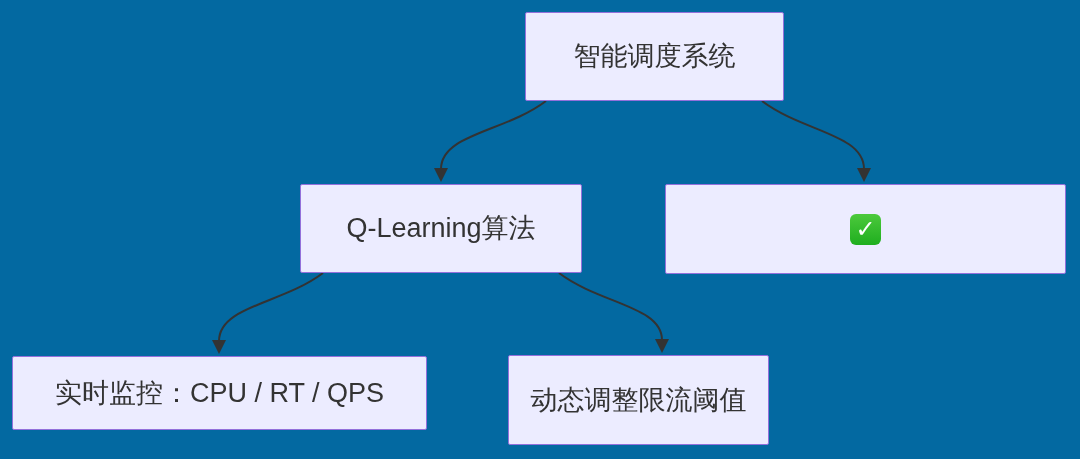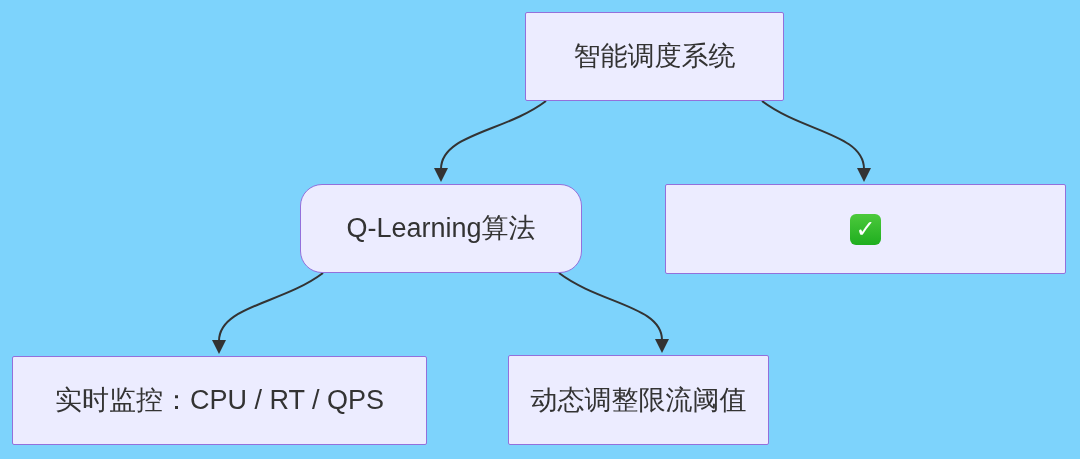--- a/index.html
+++ b/index.html
@@ -5,21 +5,21 @@
   html, body {
     margin: 0;
     padding: 0;
     background: #ffffff;
     font-family: "Liberation Sans", "DejaVu Sans", sans-serif;
   }
   .canvas {
     position: relative;
     width: 1080px;
     height: 459px;
-    background: #7dd3fc;
+    background: #0369a1;
     overflow: hidden;
   }
   .edges-layer {
     position: absolute;
     left: 0; top: 0;
     width: 1080px;
     height: 459px;
     pointer-events: none;
   }
   .edges-layer path.edge {
@@ -37,23 +37,23 @@
     align-items: center;
     justify-content: center;
     gap: 12px;
     color: #333333;
     font-size: 27px;
     font-weight: 500;
     white-space: nowrap;
     line-height: 1.2;
   }
   .node-root     { left: 525px; top: 12px;  width: 259px; height: 89px; }
-  .node-algo     { left: 300px; top: 184px; width: 282px; height: 89px; border-radius: 22px; }
+  .node-algo     { left: 300px; top: 184px; width: 282px; height: 89px; }
   .node-result   { left: 665px; top: 184px; width: 401px; height: 90px; }
-  .node-monitor  { left: 12px;  top: 356px; width: 415px; height: 89px; text-align: center; }
+  .node-monitor  { left: 12px;  top: 356px; width: 415px; height: 74px; text-align: center; }
   .node-adjust   { left: 508px; top: 355px; width: 261px; height: 90px; }
   .check-icon {
     display: inline-flex;
     align-items: center;
     justify-content: center;
     width: 31px;
     height: 31px;
     border-radius: 6px;
     background: linear-gradient(180deg, #4cc93c 0%, #1fae1f 100%);
     color: #ffffff;

